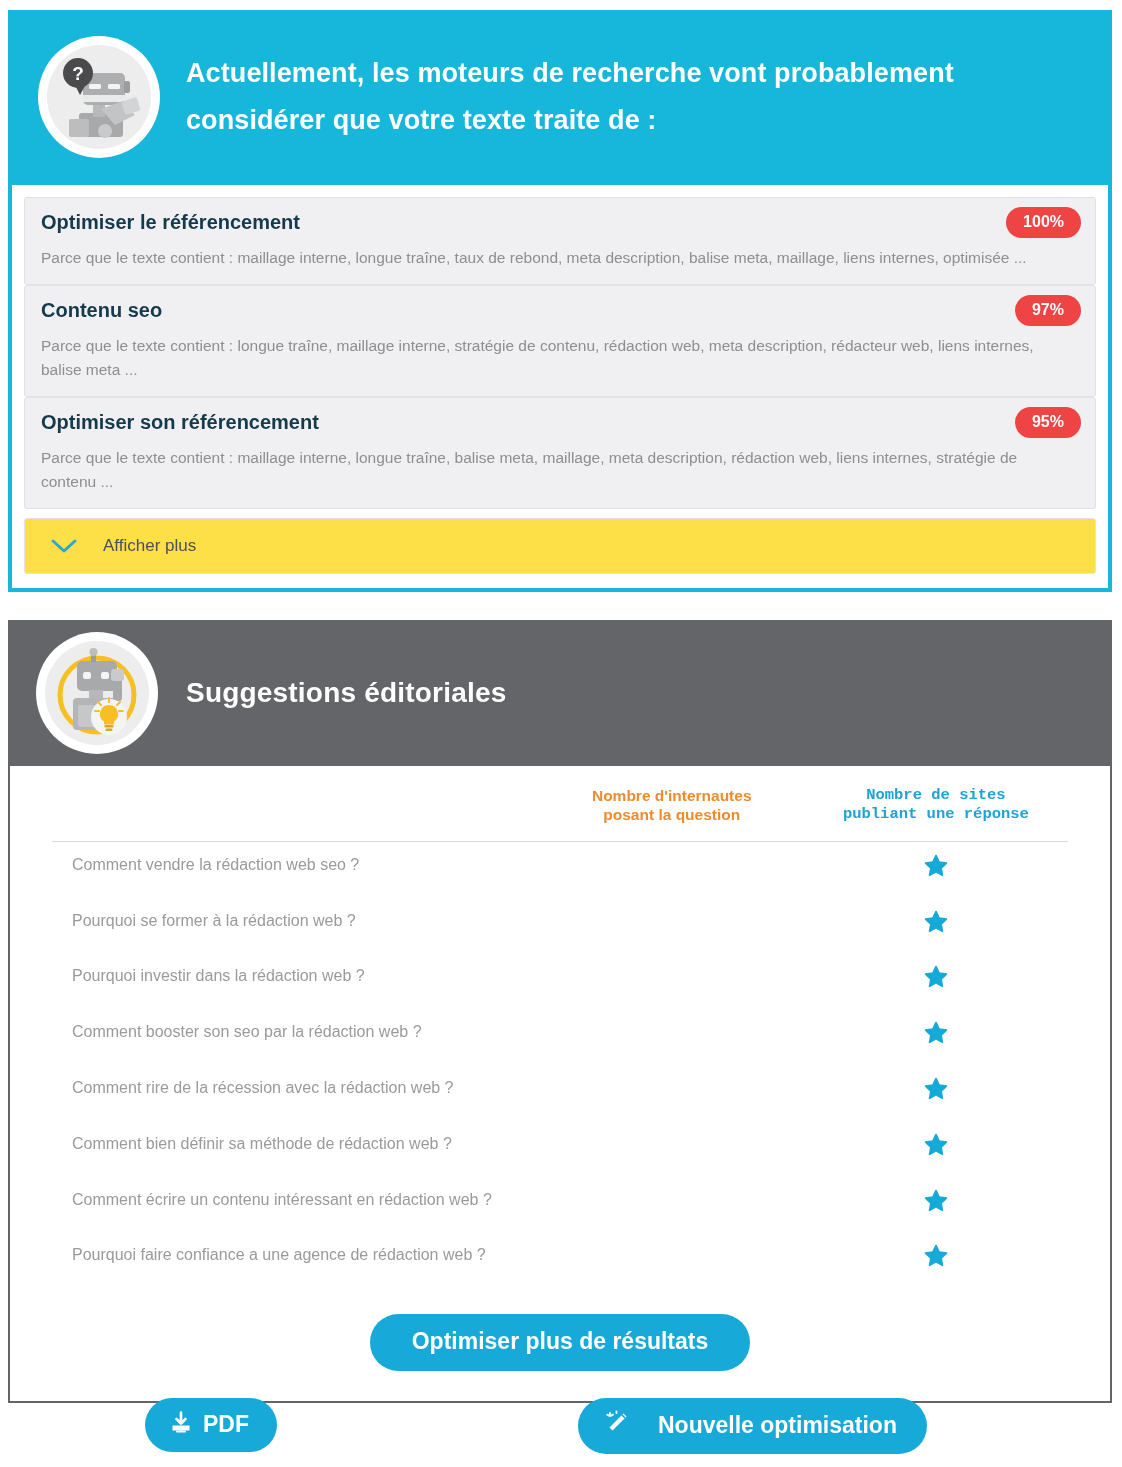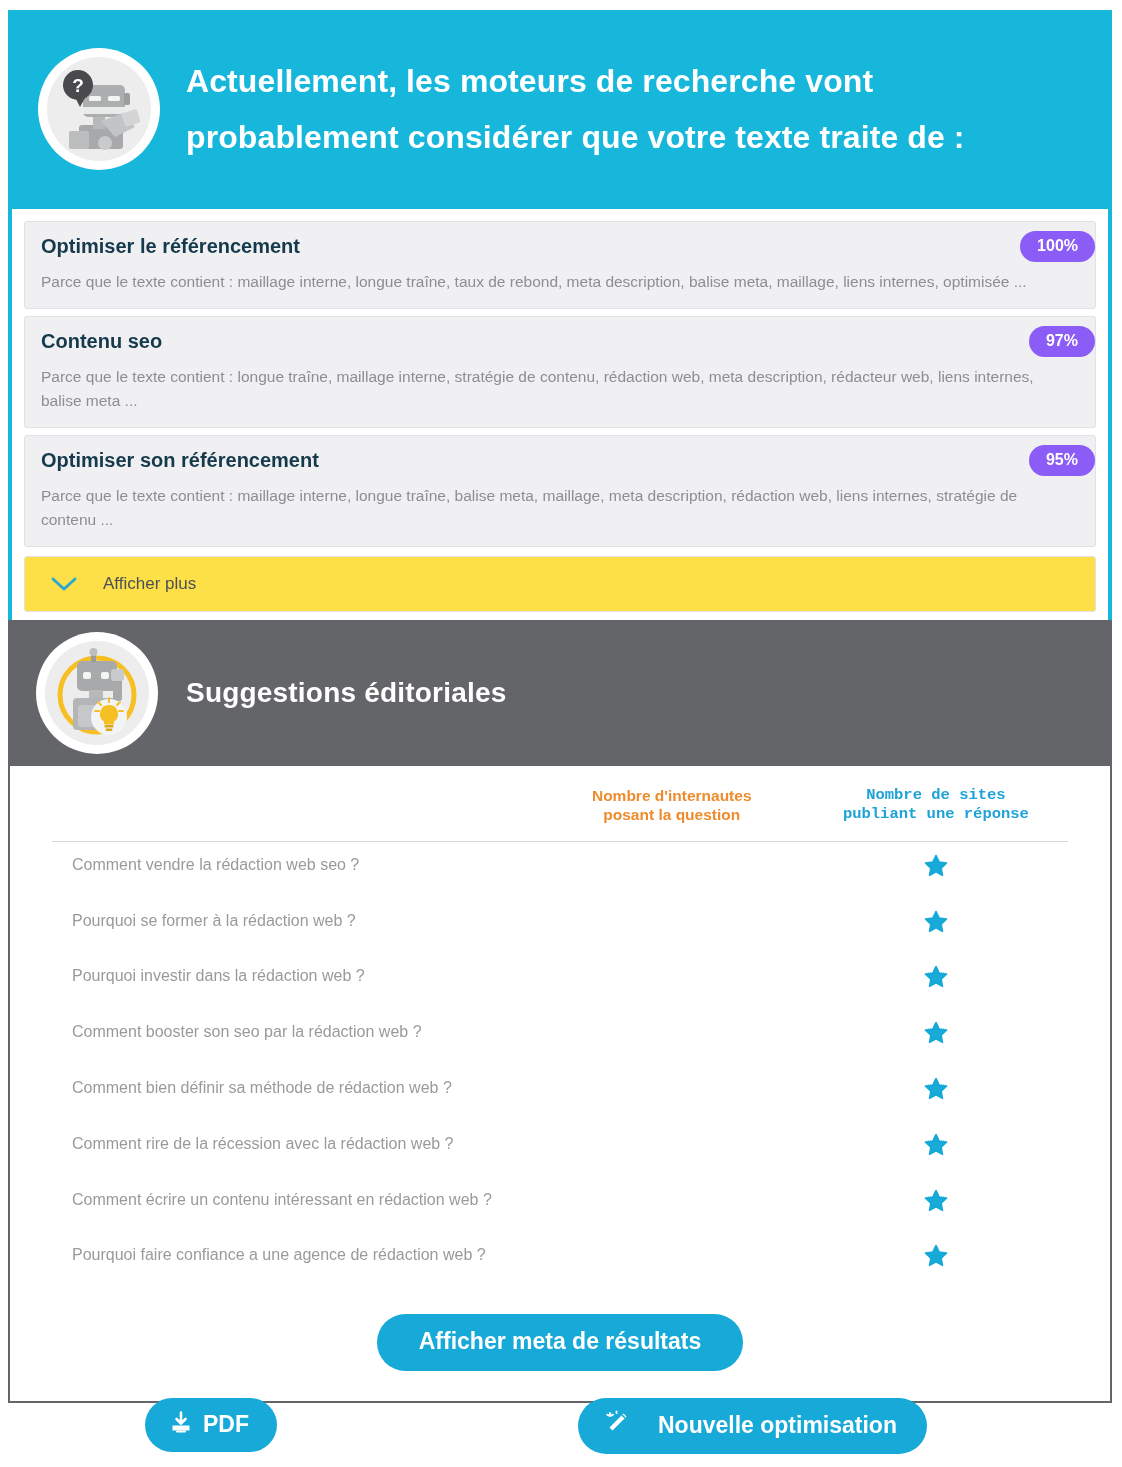--- a/index.html
+++ b/index.html
@@ -32,42 +32,41 @@
     display: flex; align-items: center; justify-content: center;
     margin-right: 26px;
   }
   .robot-avatar .inner {
     width: 104px; height: 104px; border-radius: 50%;
     background: #ededee;
     display: flex; align-items: center; justify-content: center;
     overflow: hidden;
   }
   .thematic-title {
-    color: #ffffff; font-size: 32px; font-weight: bold;
+    color: #ffffff; font-size: 27px; font-weight: bold;
     line-height: 1.75; letter-spacing: .1px;
     max-width: 860px;
   }
   .thematic-body { padding: 12px 12px 14px 12px; background:#fff; }
 
   .result-item {
     background: #f0f0f2;
     border: 1px solid #e2e2e6;
     border-radius: 3px;
-    margin-bottom: 7px;
     padding: 12px 16px 14px 16px;
     position: relative;
   }
   .result-head { display: flex; align-items: flex-start; justify-content: space-between; }
   .result-title {
     color: #143a4c; font-size: 20px; font-weight: bold; line-height: 1.2;
     padding-right: 110px;
   }
   .result-badge {
-    position: absolute; right: 0; top: 9px;
-    background: #8b5cf6; color: #ffffff;
+    position: absolute; right: 14px; top: 9px;
+    background: #ef4444; color: #ffffff;
     font-size: 16px; font-weight: bold;
     border-radius: 20px;
     padding: 7px 17px 8px 17px;
     line-height: 1;
   }
   .result-reason {
     margin-top: 12px;
     color: #8e8e92; font-size: 15.5px; line-height: 1.55;
     padding-right: 4px;
   }
@@ -346,30 +345,30 @@
           <tr>
             <td class="q-cell">Comment booster son seo par la rédaction web ?</td>
             <td class="star-cell"></td>
             <td class="star-cell">
               <span class="star"><svg width="26" height="26" viewBox="0 0 24 24">
                     <path d="M12 2.4l2.9 6.1 6.7.9-4.9 4.6 1.2 6.6L12 17.4 6.1 20.6l1.2-6.6L2.4 9.4l6.7-.9z" fill="#17a9d8" stroke="#17a9d8" stroke-width="1.6" stroke-linejoin="round"></path>
                   </svg></span>
             </td>
           </tr>
           <tr>
+            <td class="q-cell">Comment rire de la récession avec la rédaction web ?</td>
+            <td class="star-cell"></td>
+            <td class="star-cell">
+              <span class="star"><svg width="26" height="26" viewBox="0 0 24 24">
+                    <path d="M12 2.4l2.9 6.1 6.7.9-4.9 4.6 1.2 6.6L12 17.4 6.1 20.6l1.2-6.6L2.4 9.4l6.7-.9z" fill="#17a9d8" stroke="#17a9d8" stroke-width="1.6" stroke-linejoin="round"></path>
+                  </svg></span>
+            </td>
+          </tr>
+          <tr>
             <td class="q-cell">Comment bien définir sa méthode de rédaction web ?</td>
-            <td class="star-cell"></td>
-            <td class="star-cell">
-              <span class="star"><svg width="26" height="26" viewBox="0 0 24 24">
-                    <path d="M12 2.4l2.9 6.1 6.7.9-4.9 4.6 1.2 6.6L12 17.4 6.1 20.6l1.2-6.6L2.4 9.4l6.7-.9z" fill="#17a9d8" stroke="#17a9d8" stroke-width="1.6" stroke-linejoin="round"></path>
-                  </svg></span>
-            </td>
-          </tr>
-          <tr>
-            <td class="q-cell">Comment rire de la récession avec la rédaction web ?</td>
             <td class="star-cell"></td>
             <td class="star-cell">
               <span class="star"><svg width="26" height="26" viewBox="0 0 24 24">
                     <path d="M12 2.4l2.9 6.1 6.7.9-4.9 4.6 1.2 6.6L12 17.4 6.1 20.6l1.2-6.6L2.4 9.4l6.7-.9z" fill="#17a9d8" stroke="#17a9d8" stroke-width="1.6" stroke-linejoin="round"></path>
                   </svg></span>
             </td>
           </tr>
           <tr>
             <td class="q-cell">Comment écrire un contenu intéressant en rédaction web ?</td>
             <td class="star-cell"></td>
@@ -385,21 +384,21 @@
             <td class="star-cell">
               <span class="star"><svg width="26" height="26" viewBox="0 0 24 24">
                     <path d="M12 2.4l2.9 6.1 6.7.9-4.9 4.6 1.2 6.6L12 17.4 6.1 20.6l1.2-6.6L2.4 9.4l6.7-.9z" fill="#17a9d8" stroke="#17a9d8" stroke-width="1.6" stroke-linejoin="round"></path>
                   </svg></span>
             </td>
           </tr>
         </tbody>
       </table>
 
       <div class="more-results-wrap">
-        <button class="btn-more-results">Afficher meta de résultats</button>
+        <button class="btn-more-results">Optimiser plus de résultats</button>
       </div>
     </div>
   </section>
 
   <div class="footer-actions">
     <button class="btn-pdf">
       <span class="icn">
         <svg width="24" height="24" viewBox="0 0 24 24" aria-hidden="true">
           <path d="M12 2.5v9.5M12 13.5l-4.5-4.5M12 13.5l4.5-4.5" fill="none" stroke="#ffffff" stroke-width="2.6" stroke-linecap="round" stroke-linejoin="round"></path>
           <path d="M3.5 15.5h17v5h-17z" fill="#ffffff"></path>

